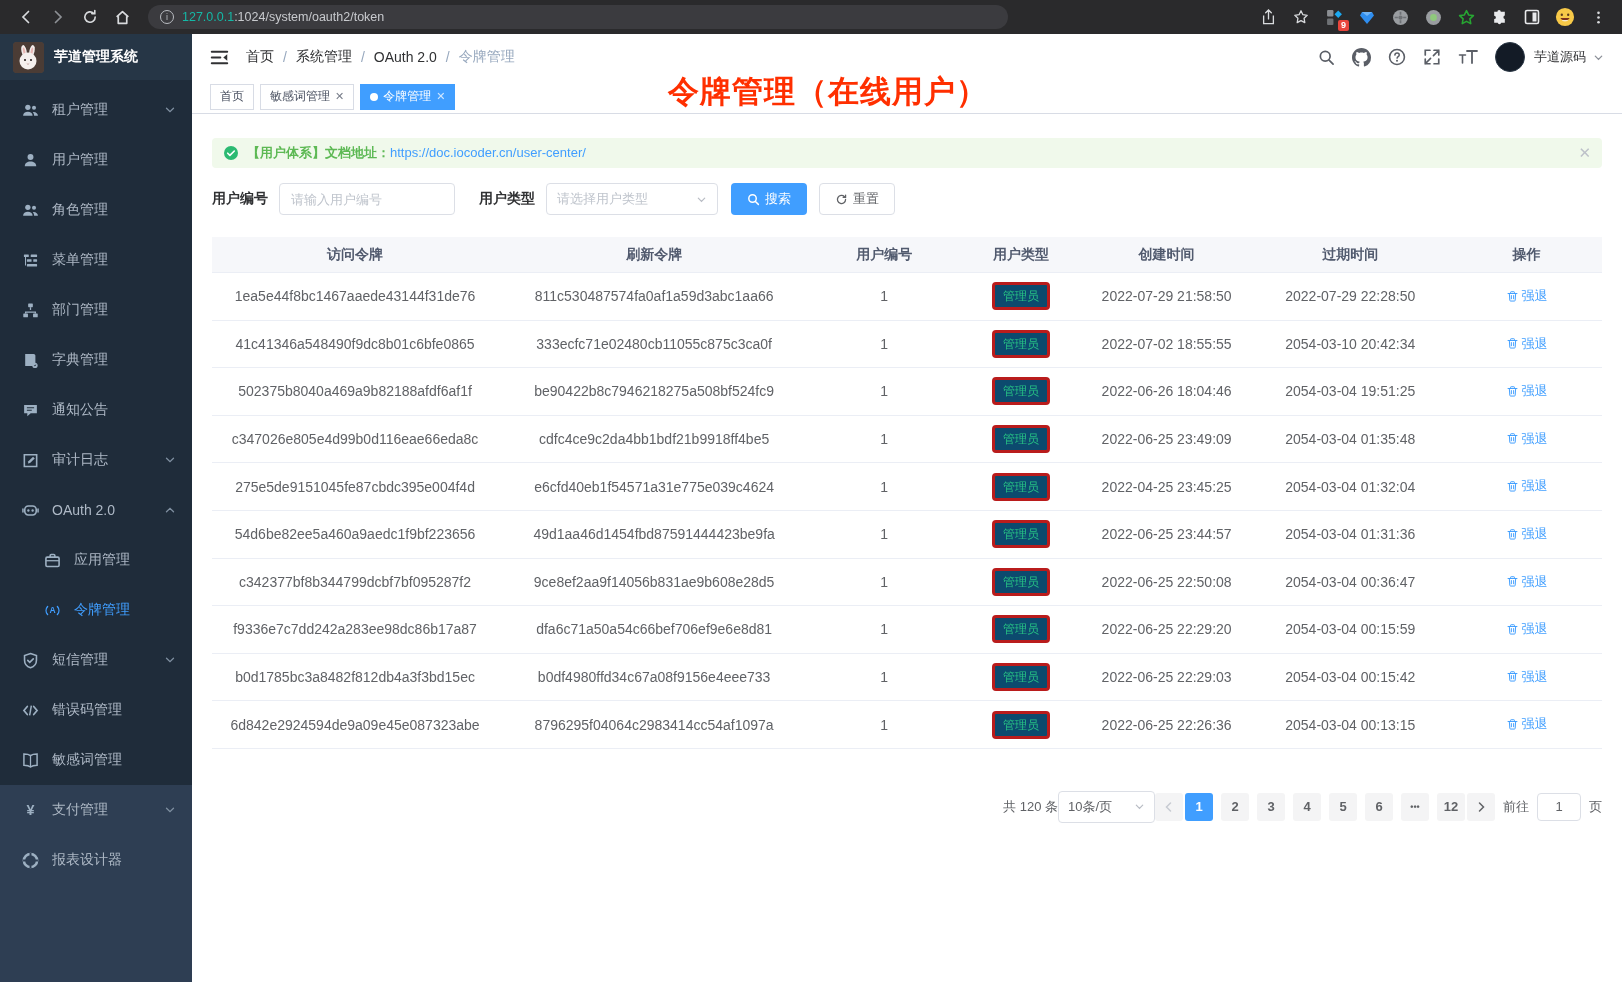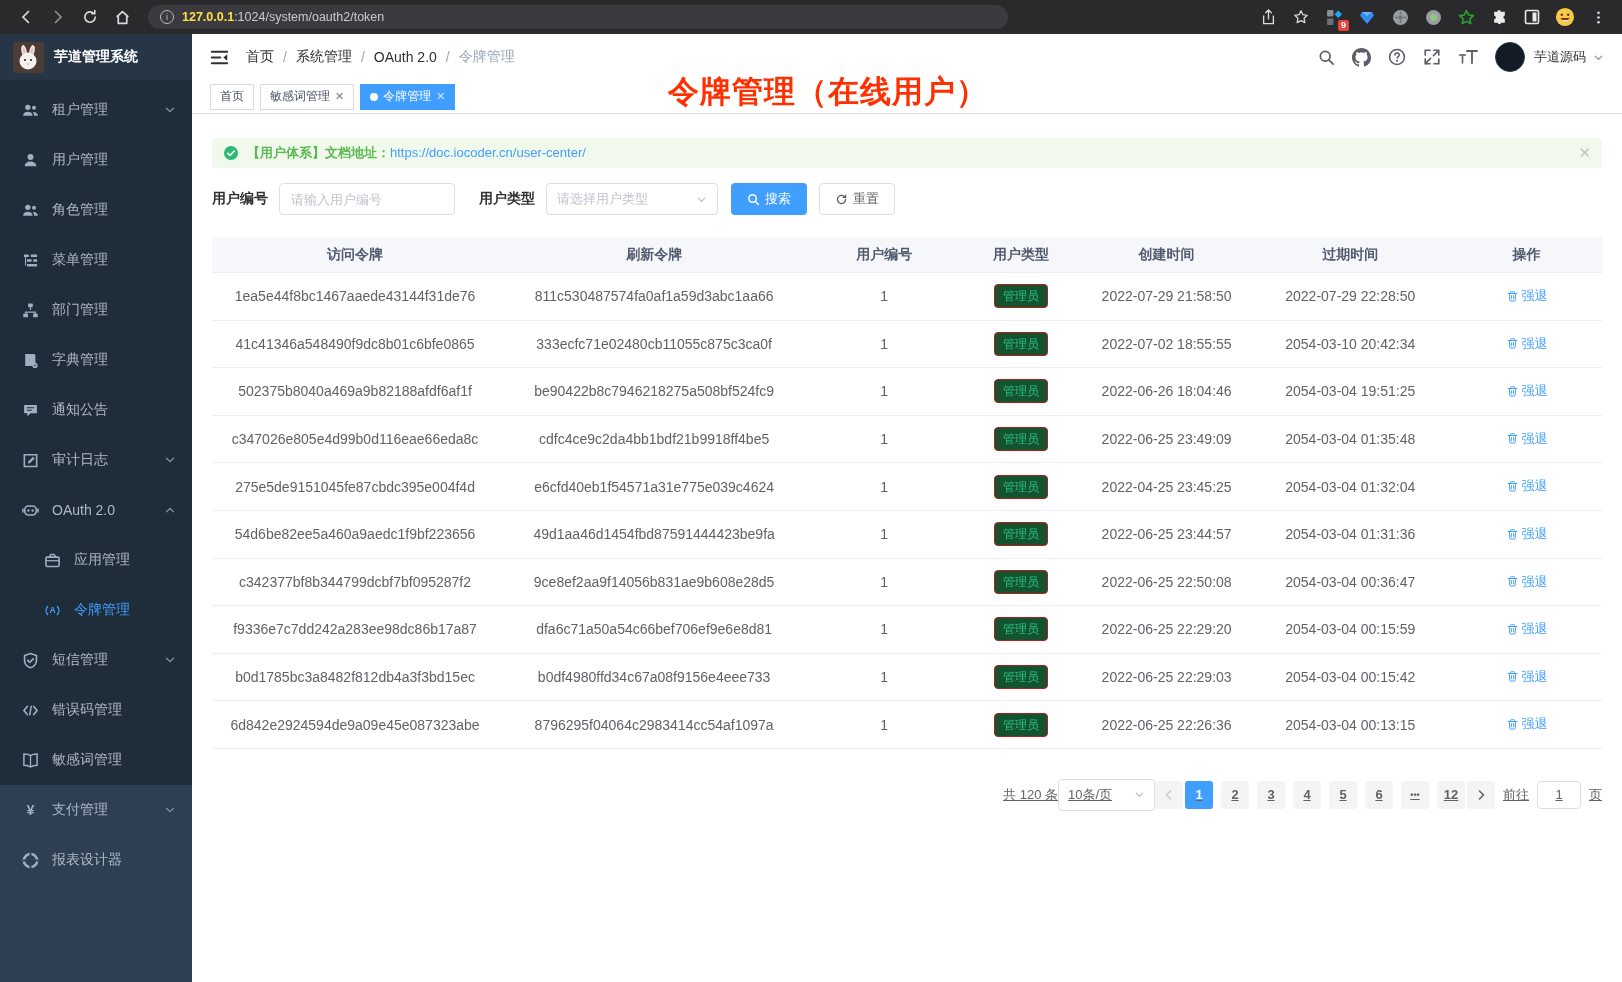--- a/index.html
+++ b/index.html
@@ -11,21 +11,21 @@
   
   .chrome { height:34px; background:#2a2a2c; display:flex; align-items:center; padding:0 10px; }
   .nav-btn { width:26px; height:26px; display:flex; align-items:center; justify-content:center;
              color:#d8dadd; font-size:15px; margin:0 3px; }
   .nav-btn.dim { color:#8d9095; }
   .url-pill { flex:1; max-width:860px; height:24px; background:#3b3b3f; border-radius:13px;
               display:flex; align-items:center; padding:0 12px; margin:0 10px; gap:8px; }
   .url-info { width:14px; height:14px; border:1.2px solid #b9bcc1; border-radius:50%;
               color:#b9bcc1; font-size:9px; display:flex; align-items:center; justify-content:center; }
   .url-text { font-size:12.5px; color:#c8cace; white-space:nowrap; }
-  .url-text b { color:#fde047; font-weight:bold; }
+  .url-text b { color:#14b8a6; font-weight:normal; }
   .chrome-right { display:flex; align-items:center; gap:13px; margin-left:auto; padding-right:4px; color:#d8dadd; }
   .ext { position:relative; width:20px; height:20px; display:flex; align-items:center; justify-content:center; }
   .ext-badge { position:absolute; right:-5px; bottom:-4px; background:#e8453c; color:#fff;
                font-size:9px; font-weight:bold; padding:1px 3px; border-radius:2px; line-height:1; }
 
   
   .app { display:flex; height:948px; position:relative; }
 
   
   .sidebar { width:192px; background:#1f2c3a; display:flex; flex-direction:column; flex-shrink:0; }
@@ -91,27 +91,27 @@
   .btn-plain { background:#fff; color:#606266; border-color:#dcdfe6; }
 
   .table { margin-top:22px; width:100%; }
   .thead, .trow { display:flex; align-items:center;gap:12px; }
   .thead { background:#f6f7fa; height:36px; font-size:14px; font-weight:bold; color:#515a6e;
            border-bottom:1px solid #ebeef5; }
   .trow { height:47.6px; font-size:14px; color:#606266; border-bottom:1px solid #ebeef5; background:#fff; }
   .cell { text-align:center; overflow:hidden; white-space:nowrap; }
   .c0 { width:290px; } .c1 { width:292px; } .c2 { width:150px; } .c3 { width:103px; }
   .c4 { width:168px; } .c5 { width:180px; } .c6 { width:153px; }
-  .badge { display:inline-block; background:#14532d; border:1px solid #b91c1c; color:#27c284;
+  .badge { display:inline-block; background:#0c4a6e; border:3px solid #b91c1c; color:#27c284;
            font-size:12px; padding:2px 8px; border-radius:4px; line-height:1.5; }
   .kick { color:#409eff; font-size:13px; display:inline-flex; align-items:center; gap:3px;
           cursor:pointer; text-decoration:none; }
 
-  .pager { margin-top:30px; display:flex; justify-content:flex-end; align-items:center;
-           font-size:13px; color:#606266;text-decoration:underline; }
+  .pager { margin-top:42px; display:flex; justify-content:flex-end; align-items:center;
+           font-size:13px; color:#606266; }
   .psize { width:97px; height:32px; border:1px solid #dcdfe6; border-radius:4px; background:#fff;
            display:flex; align-items:center; justify-content:space-between; padding:0 9px;
            color:#606266; cursor:pointer; }
   .psize .caret { color:#b8bcc4; }
   .pages { display:flex; align-items:center; gap:8px; margin:0 2px; }
   .pbtn { min-width:28px; height:28px; padding:0 3px; border-radius:3px; background:#f4f4f5;
           display:flex; align-items:center; justify-content:center; font-weight:bold;
           color:#606266; font-size:13px; cursor:pointer; }
   .pbtn.active { background:#409eff; color:#fff; }
   .pbtn.prev { color:#c7cbd2; }

